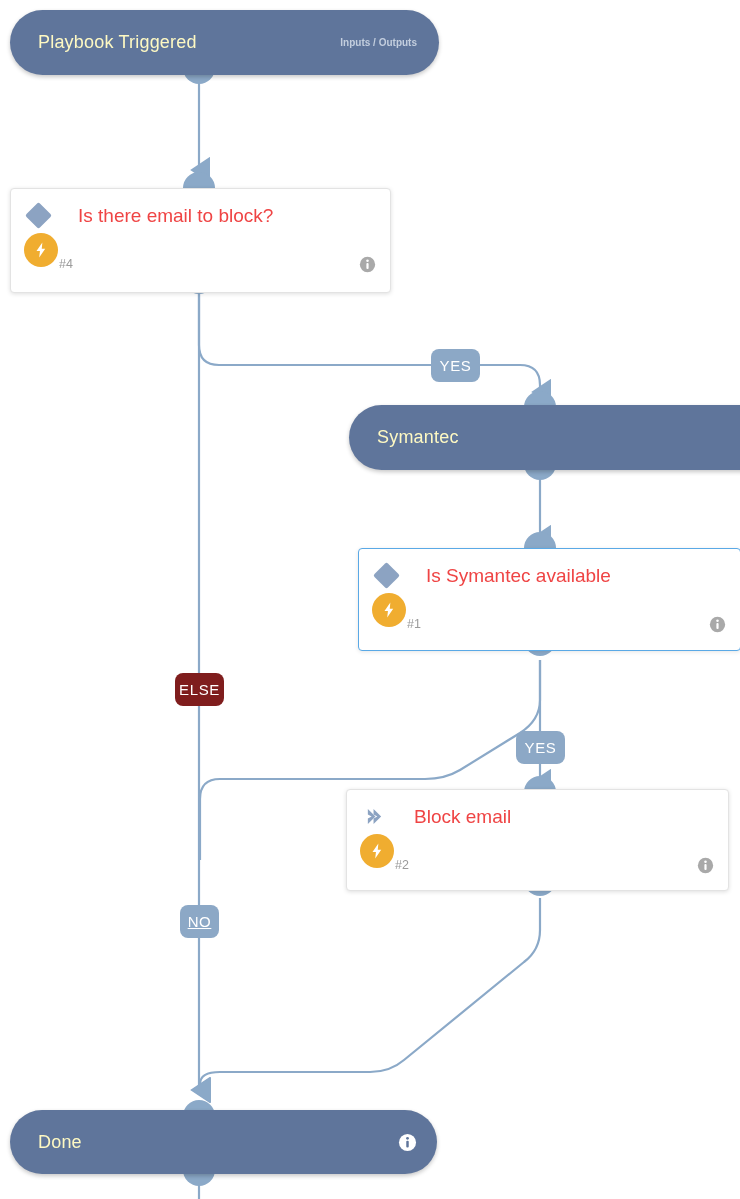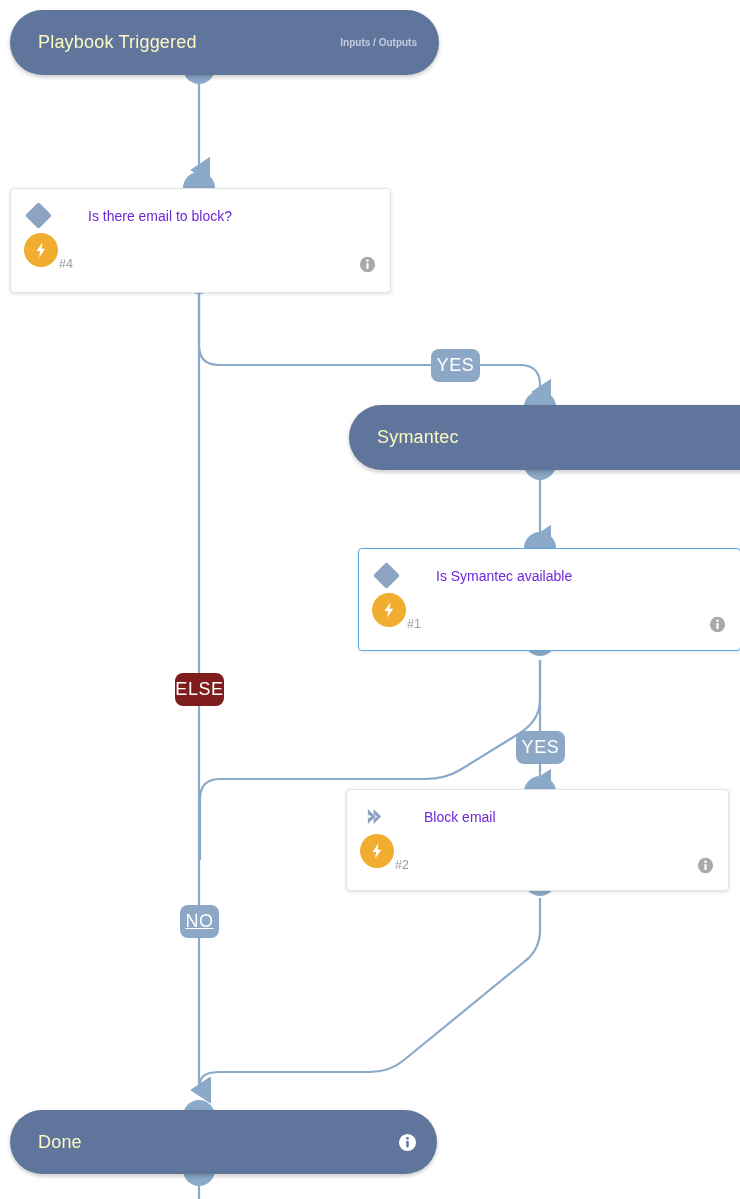--- a/index.html
+++ b/index.html
@@ -66,23 +66,23 @@
     border: 1.6px solid #5aa9e6;
     box-shadow: 0 1px 4px rgba(0,0,0,0.10);
   }
   .card-top {
     display: flex;
     align-items: center;
     height: 53px;
     padding-left: 18px;
   }
   .card-title {
-    color: #6d28d9;
-    font-size: 14px;
-    margin-left: 40px;
+    color: #ef4444;
+    font-size: 19px;
+    margin-left: 30px;
     white-space: nowrap;
   }
   .card-bottom {
     display: flex;
     align-items: center;
     height: 44px;
     padding-left: 18px;
     padding-right: 14px;
     position: relative;
   }
@@ -124,21 +124,21 @@
   .info-gray, .info-white { display: block; }
 
   
   .branch-label {
     position: absolute;
     border-radius: 8px;
     display: flex;
     align-items: center;
     justify-content: center;
     color: #ffffff;
-    font-size: 18px;
+    font-size: 15px;
     letter-spacing: 0.6px;
     z-index: 6;
   }
   .branch-label.blue { background: #8ca8c6; }
   .branch-label.dark { background: #7f1d1d; }
 
   
   .port {
     position: absolute;
     width: 32px;

